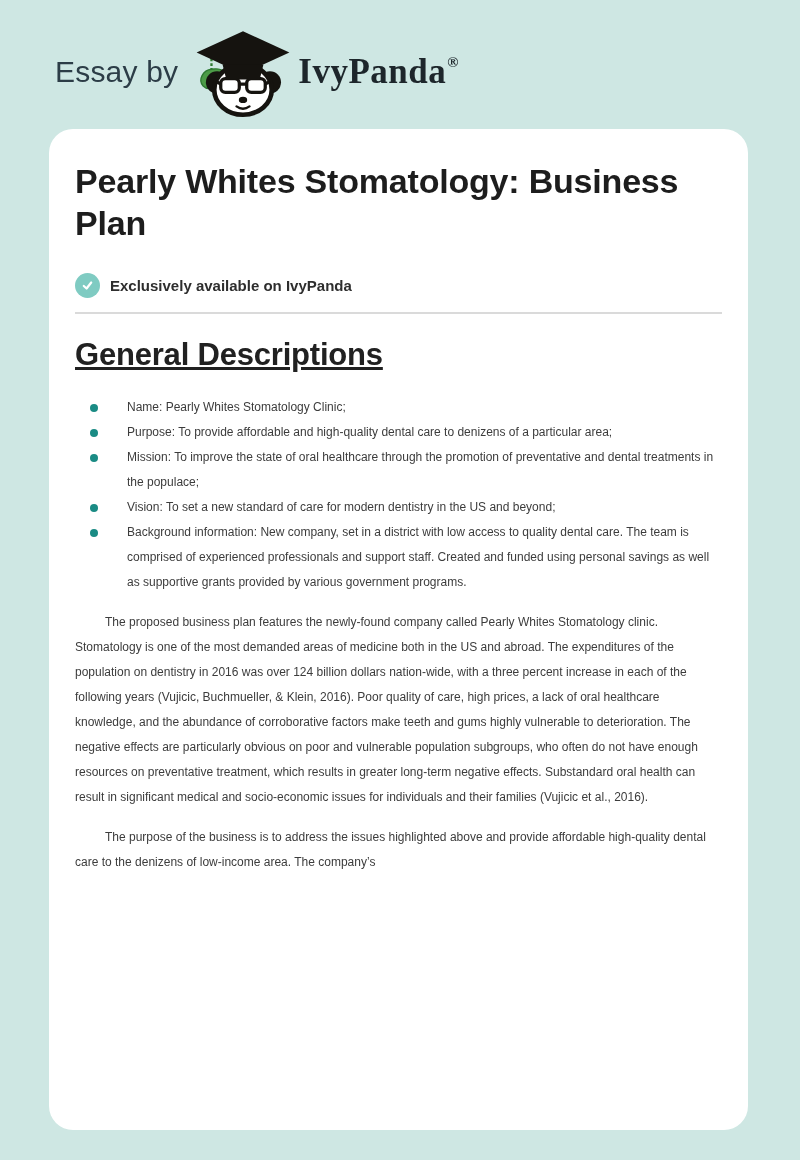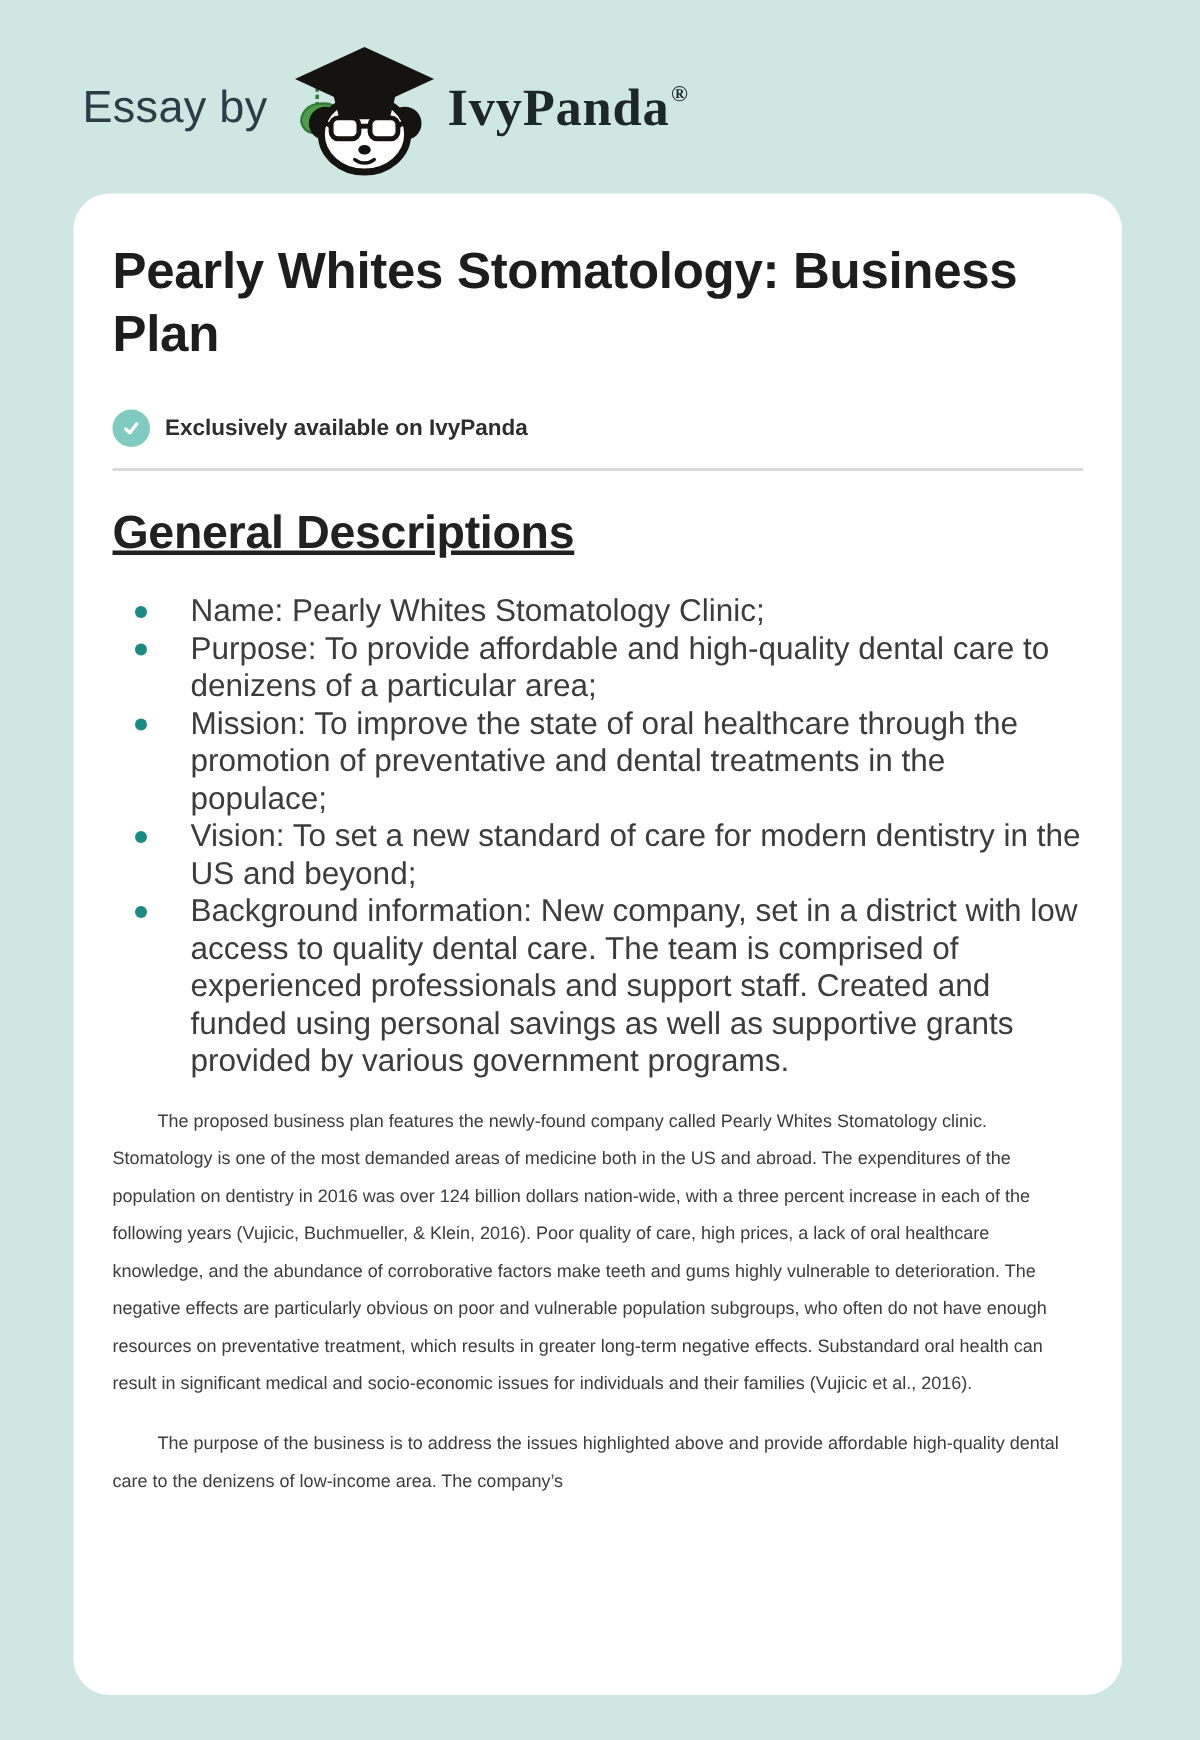--- a/index.html
+++ b/index.html
@@ -100,21 +100,21 @@
     text-decoration: underline;
   }
   ul.desc-list {
     list-style: none;
     margin: 21px 0 0 0;
     padding: 0;
   }
   ul.desc-list li {
     position: relative;
     padding-left: 52px;
-    font-size: 21px;
+    font-size: 12px;
     line-height: 25px;
     color: #3c3c3c;
   }
   ul.desc-list li::before {
     content: "";
     position: absolute;
     left: 15px;
     top: 9px;
     width: 8px;
     height: 8px;

